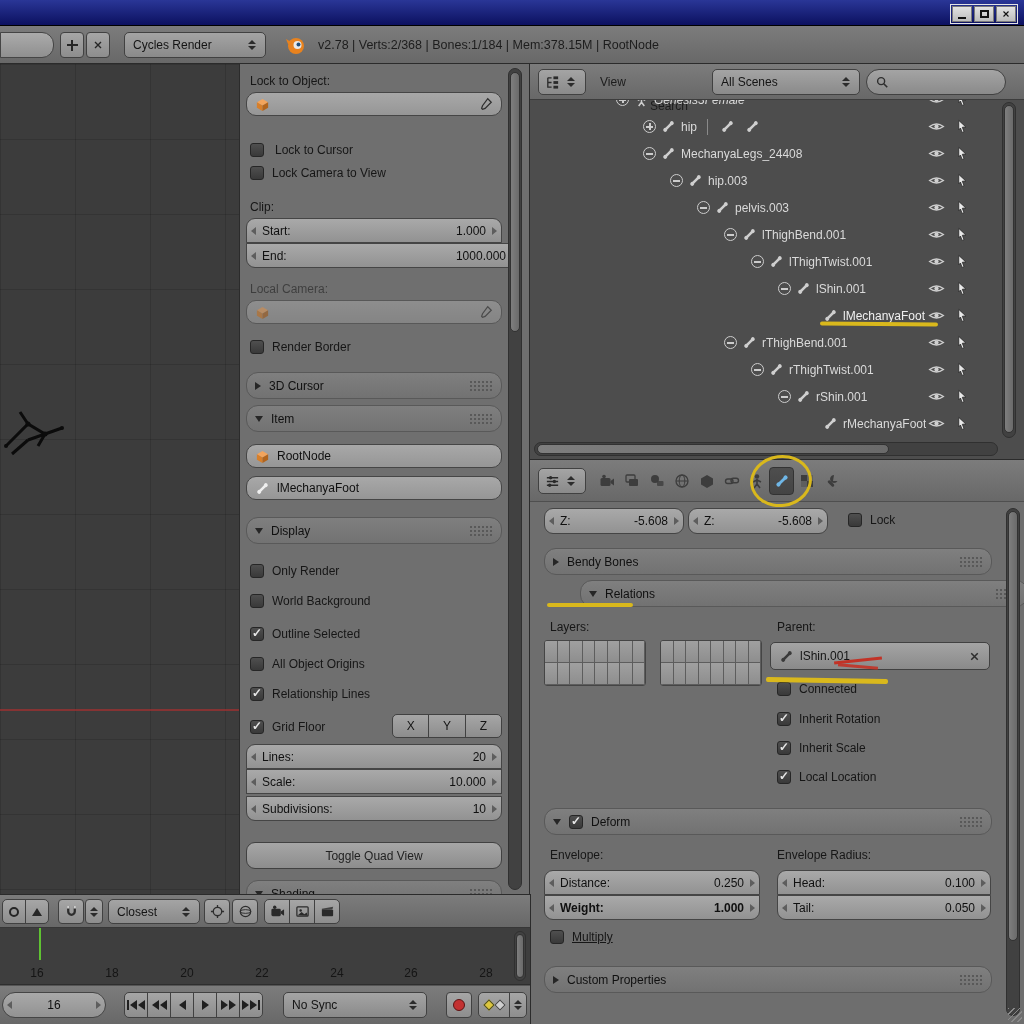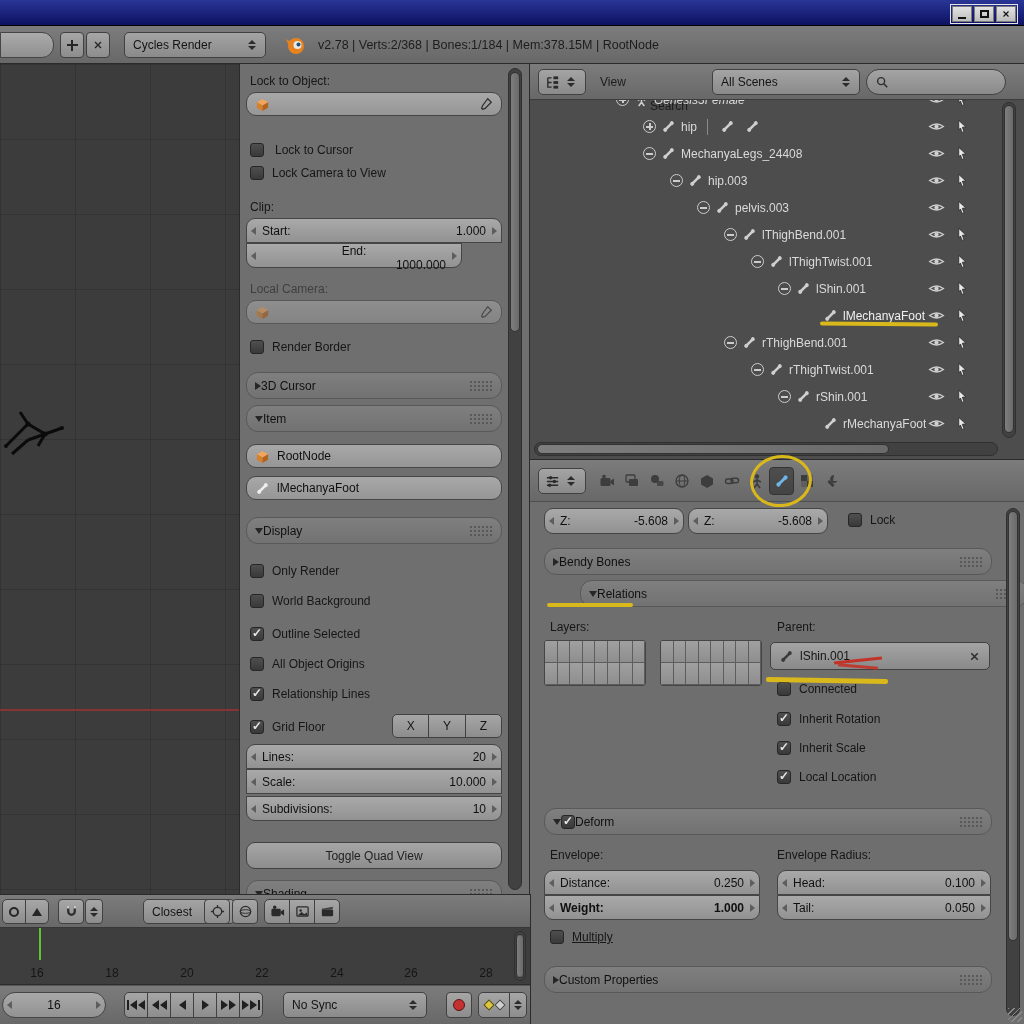--- a/index.html
+++ b/index.html
@@ -24,21 +24,21 @@
 .numf:before,.numf:after{content:"";position:absolute;top:50%;margin-top:-4px;width:0;height:0;border-top:4px solid transparent;border-bottom:4px solid transparent;opacity:.5;}
 .numf:before{left:4px;border-right:5px solid #1d1d1d;}
 .numf:after{right:4px;border-left:5px solid #1d1d1d;}
 .rall{border-radius:9px;}
 .rtop{border-radius:9px 9px 0 0;}
 .rbot{border-radius:0 0 9px 9px;}
 .rnone{border-radius:0;}
 .cbrow{position:absolute;display:flex;align-items:center;gap:8px;white-space:nowrap;}
 .cb{width:14px;height:14px;border-radius:3px;background:linear-gradient(#4f4f4f,#393939);border:1px solid #262626;position:relative;flex:0 0 auto;}
 .cb.on:after{content:"✓";position:absolute;left:1px;top:-2px;font-size:12px;font-weight:bold;color:#e6e6e6;}
-.phead{position:absolute;display:flex;align-items:center;background:linear-gradient(#7f7f7f,#727272);border:1px solid #595959;border-radius:12px;padding:4px 8px;color:#101010;}
+.phead{position:absolute;display:flex;align-items:center;gap:8px;background:linear-gradient(#7f7f7f,#727272);border:1px solid #595959;border-radius:12px;padding:4px 8px;color:#101010;}
 .phead .grip{margin-left:auto;width:24px;height:11px;background-image:radial-gradient(circle,#595959 1px,transparent 1.2px);background-size:4px 4px;}
 .tri-d{width:0;height:0;border-left:4px solid transparent;border-right:4px solid transparent;border-top:6px solid #262626;flex:0 0 auto;}
 .tri-r{width:0;height:0;border-top:4px solid transparent;border-bottom:4px solid transparent;border-left:6px solid #262626;flex:0 0 auto;}
 .lab{position:absolute;white-space:nowrap;}
 .dim{opacity:.55;}
 .icon{display:inline-block;flex:0 0 auto;}
 .itemf{position:absolute;display:flex;align-items:center;gap:7px;background:linear-gradient(#a8a8a8,#969696);border:1px solid #464646;border-radius:10px;padding:0 8px;color:#101010;}
 .vscroll,.hscroll{position:absolute;background:#414141;border:1px solid #303030;border-radius:7px;}
 .vscroll .thumb,.hscroll .thumb{position:absolute;background:linear-gradient(90deg,#7e7e7e,#6a6a6a);border:1px solid #323232;border-radius:6px;}
 
@@ -250,21 +250,21 @@
     </div>
   <div class="cbrow" style="left:10px;top:102px;">
       <span class="cb"></span>
       <span>Lock Camera to View</span>
     </div>
   <span class="lab" style="left:10px;top:136px;">Clip:</span>
   <div class="numf rtop" style="left:6px;top:154px;width:256px;height:25px;">
     <span>Start:</span>
     <span class="val">1.000</span>
   </div>
-  <div class="numf rbot" style="left:6px;top:180px;width:216px;height:25px;margin-top:-1px;flex-direction:column;">
+  <div class="numf rbot" style="left:6px;top:180px;width:276px;height:25px;margin-top:-1px;">
     <span>End:</span>
     <span class="val">1000.000</span>
   </div>
   <span class="lab dim" style="left:10px;top:218px;">Local Camera:</span>
   <div class="itemf dim" style="left:6px;top:236px;width:256px;height:24px;">
     <svg class="icon" width="15" height="15">
         <use href="#s-cube"></use>
       </svg>
     <span class="sp" style="flex:1"></span>
     <svg class="icon" width="14" height="14">
@@ -820,21 +820,21 @@
         <svg class="icon" width="15" height="15">
           <use href="#s-magnet"></use>
         </svg>
       </div>
     <div class="btn" style="left:85px;top:4px;width:18px;height:25px;">
         <span class="arr2">
           <i class="up"></i>
           <i class="dn"></i>
         </span>
       </div>
-    <div class="dd" style="left:108px;top:4px;width:92px;height:25px;margin-left:35px;">
+    <div class="dd" style="left:108px;top:4px;width:92px;height:25px;">
       <span>Closest</span>
         <span class="sp"></span>
       <span class="arr2">
           <i class="up"></i>
           <i class="dn"></i>
         </span>
     </div>
     <div class="btn" style="left:204px;top:4px;width:26px;height:25px;">
         <svg class="icon" width="15" height="15">
           <use href="#s-target"></use>

